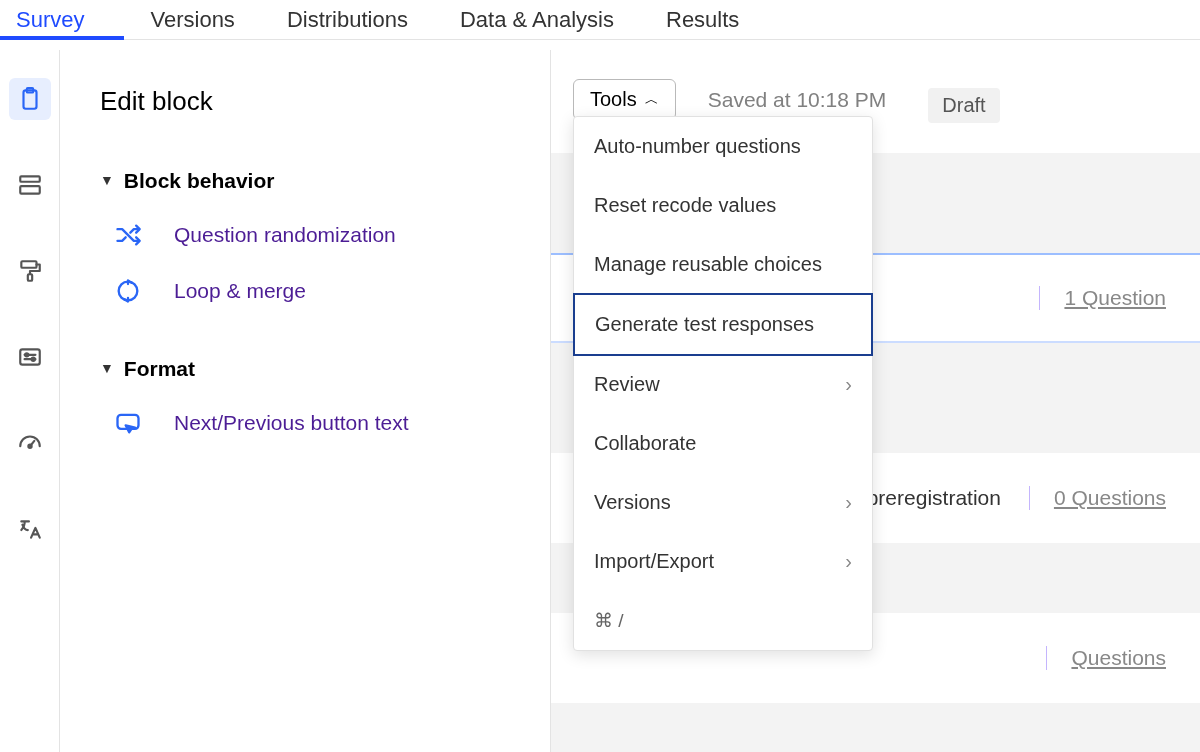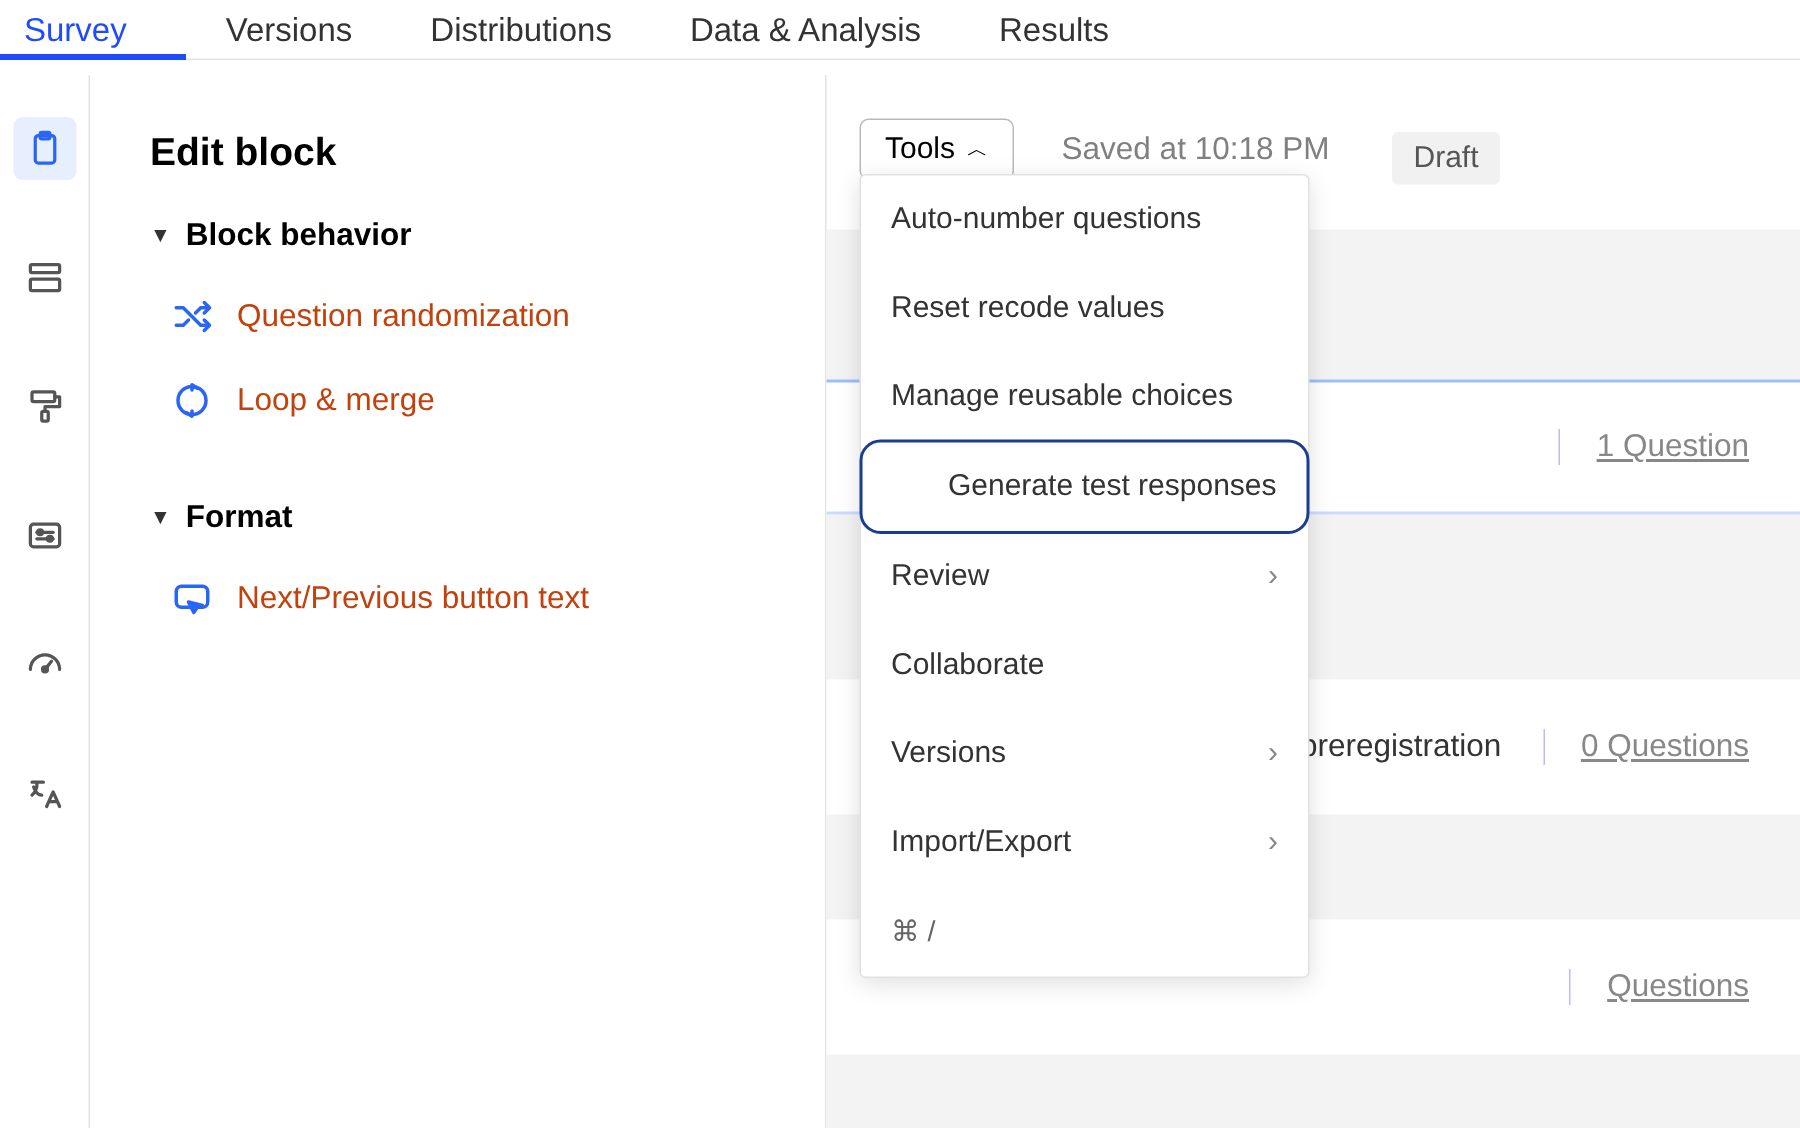--- a/index.html
+++ b/index.html
@@ -16,24 +16,24 @@
     .shell { position:absolute; top:50px; left:0; right:0; bottom:0; display:flex; }
 
     
     .rail { width:60px; border-right:1px solid #e3e3e3; padding-top:28px; display:flex; flex-direction:column; align-items:center; gap:44px; }
     .rail-btn { width:42px; height:42px; display:flex; align-items:center; justify-content:center; border-radius:6px; color:#555; }
     .rail-btn.active { background:#E7EEFE; color:#2A66F6; }
     .rail-btn svg{ width:26px; height:26px; stroke:currentColor; fill:none; stroke-width:2; stroke-linejoin:round; stroke-linecap:round;}
 
     
     .sidepanel { width:490px; padding:36px 26px 0 40px; }
-    .sidepanel h1 { font-size:26px; font-weight:700; margin-bottom:28px; }
+    .sidepanel h1 { font-size:26px; font-weight:400; margin-bottom:52px; }
     .section-head { display:flex; align-items:center; gap:10px; font-weight:700; font-size:21px; margin:10px 0 20px; }
     .caret { font-size:14px; color:#333; transform:translateY(-1px); }
-    .side-item { display:flex; align-items:center; gap:16px; margin:28px 0 28px 14px; color:#c2410c; font-size:21px; cursor:pointer; }
+    .side-item { display:flex; align-items:center; gap:32px; margin:28px 0 28px 14px; color:#4c1d95; font-size:21px; cursor:pointer; }
     .side-item svg{ width:28px; height:28px; stroke:#2A66F6; fill:none; stroke-width:2; stroke-linejoin:round; stroke-linecap:round;}
     .section-gap { height:14px; }
 
     
     .main { flex:1; border-left:1px solid #e3e3e3; padding:26px 0 0 0; position:relative; background:#fff;}
     .main-header { display:flex; align-items:center; gap:32px; padding-left:22px; }
     .tools-btn { display:flex; align-items:center; gap:8px; border:1px solid #b9b9b9; background:#fff; border-radius:6px; padding:8px 16px; font-size:20px; cursor:pointer; }
     .saved { color:#808080; font-size:21px; }
     .draft-badge { margin-left:10px; background:#f1f1f1; color:#555; padding:6px 14px; border-radius:4px; font-size:20px;margin-top:12px;}
     .canvas { margin-top:30px; background:#f3f3f3; height:700px; position:relative; }
@@ -41,21 +41,21 @@
     .block-row .title{ font-size:21px; color:#333; }
     .block-row .meta{ font-size:21px; color:#888; border-left:1px solid #c4b5fd; padding-left:24px;text-decoration:underline;}
     .block-row.first{ top:100px; border-top:2px solid #9CBEFF; border-bottom:2px solid #CBDCFF; }
     .block-row.second{ top:300px; }
     .block-row.third{ top:460px; }
     .strip { position:absolute; left:0; right:0; top:0; height:56px;}
 
     
     .dropdown { position:absolute; top:66px; left:22px; width:300px; background:#fff; border:1px solid #e1e1e1; border-radius:4px; box-shadow:0 4px 16px rgba(0,0,0,.12); z-index:10;}
     .dd-item { position:relative; padding:18px 20px; font-size:20px; color:#333; cursor:pointer; display:flex; align-items:center; justify-content:space-between;}
-    .dd-item.sel { border:2.5px solid #1a3e8f; border-radius:14px; margin:-1px;justify-content:flex-end; }
+    .dd-item.sel { border:2.5px solid #1a3e8f; border-radius:0; margin:-1px; }
     .dd-chevron { color:#888; }
     .shortcut { font-size:19px; color:#666; }
   </style>
 </head>
 <body>
 
 <div class="topnav">
   <div class="tab active">Survey</div>
   <div class="tab">Versions</div>
   <div class="tab">Distributions</div>

